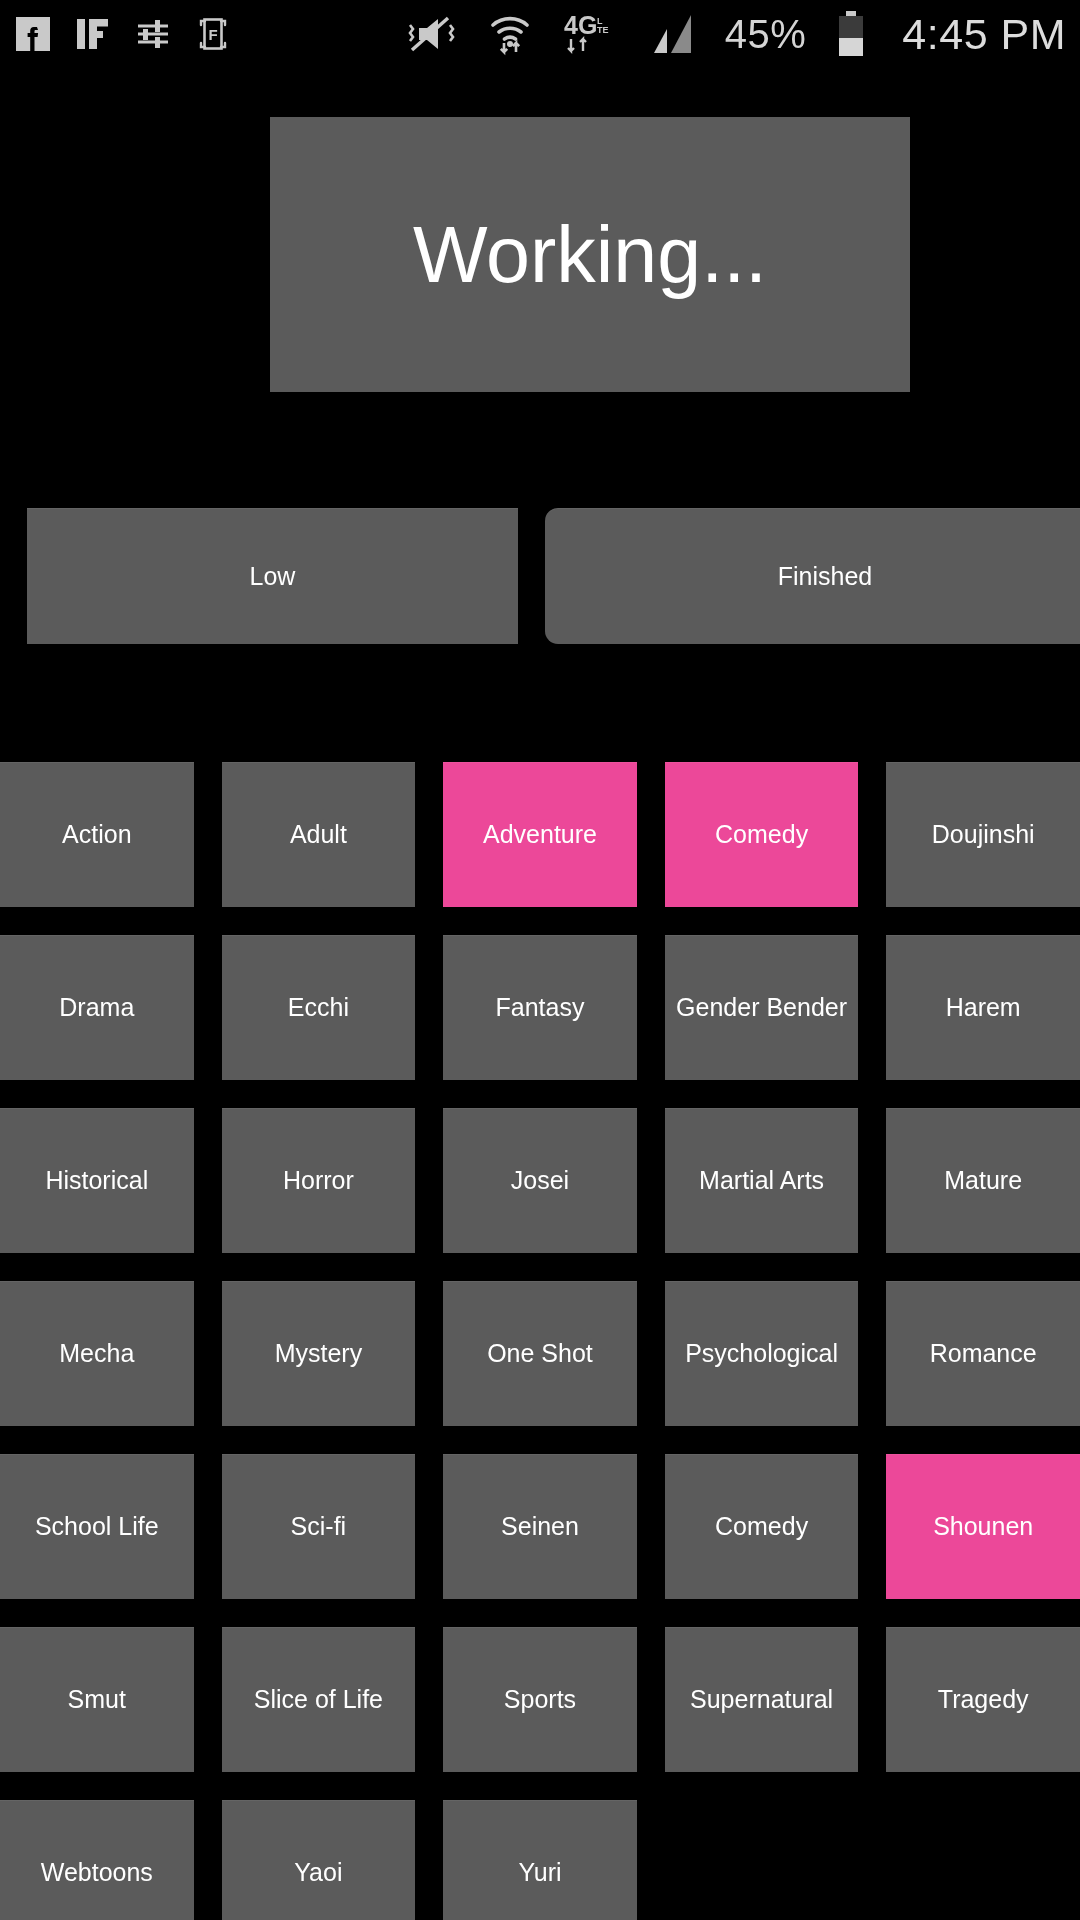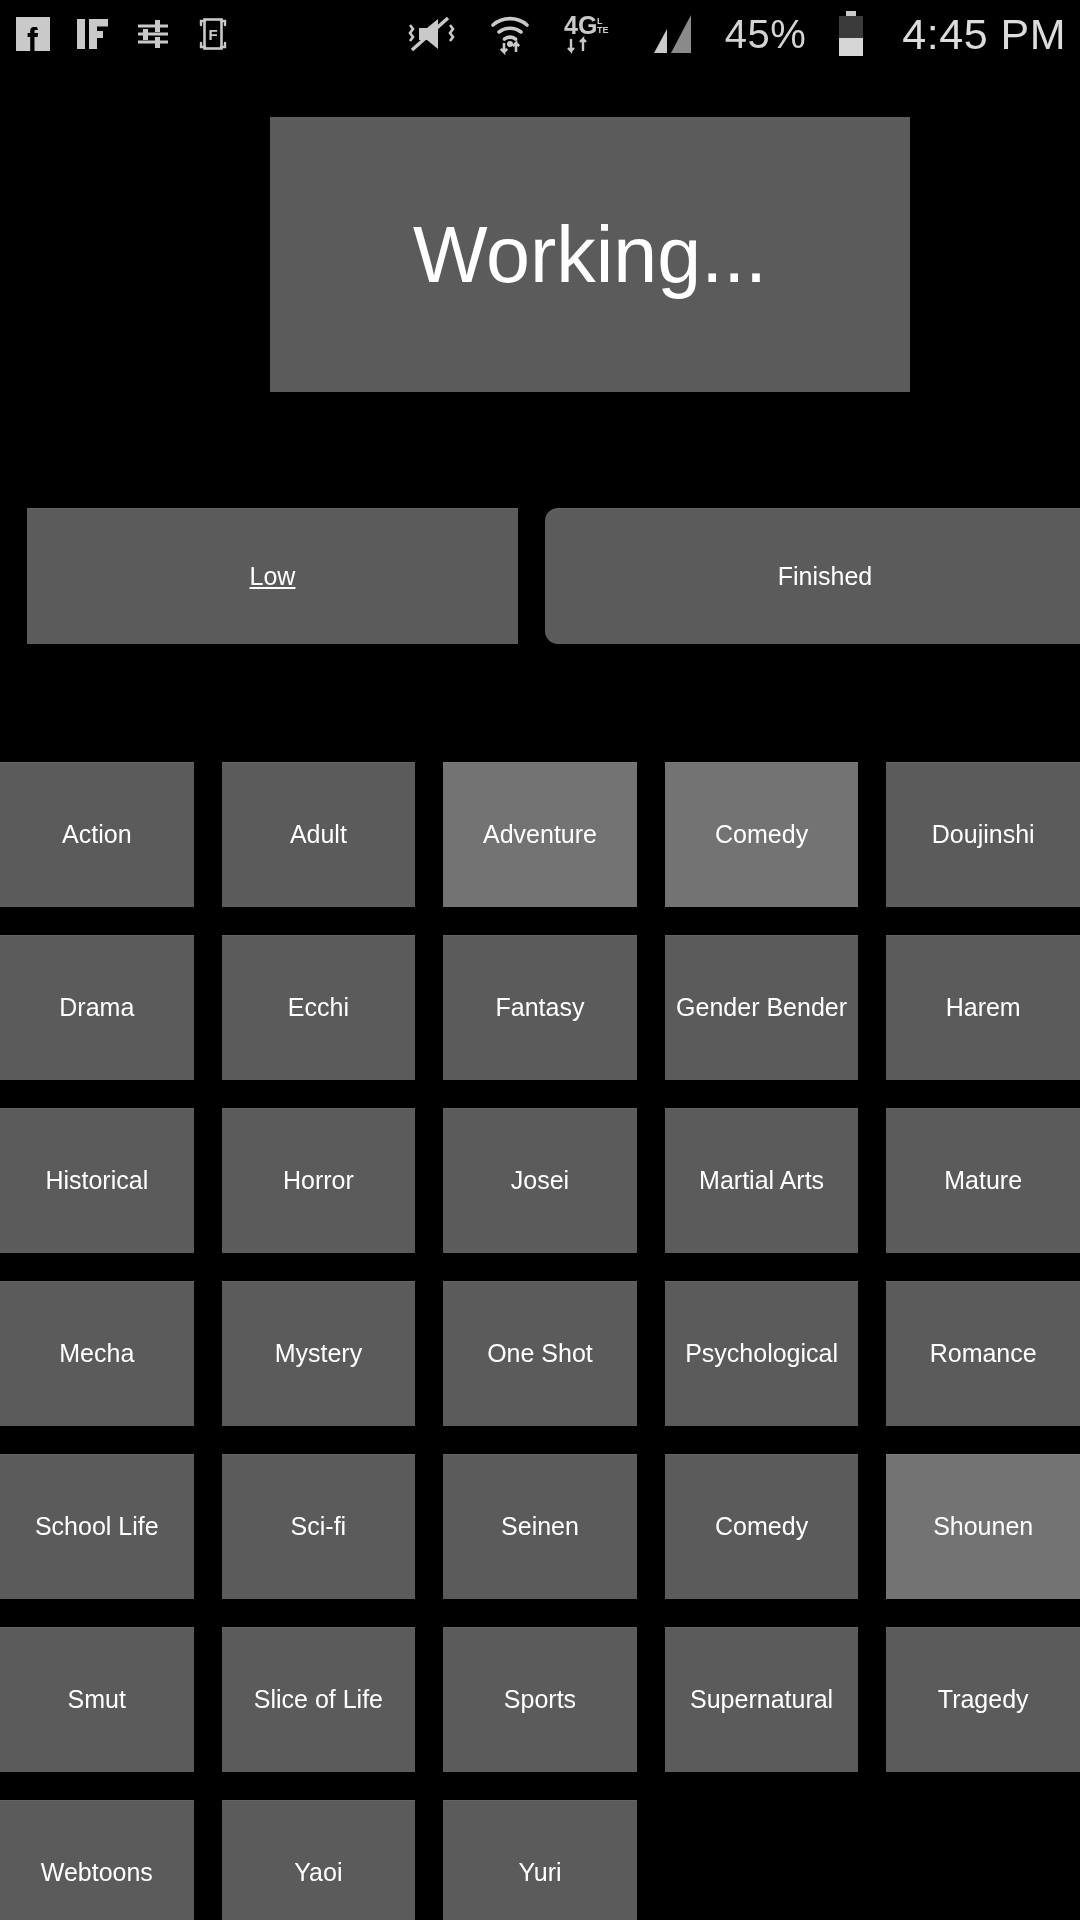--- a/index.html
+++ b/index.html
@@ -93,21 +93,21 @@
     background: #5b5b5b;
     border: none;
     color: #ffffff;
     font-family: "Liberation Sans", sans-serif;
     font-size: 25px;
     display: flex;
     align-items: center;
     justify-content: center;
     box-shadow: inset 0 1px 0 rgba(255,255,255,0.06);
   }
-  #filter-btn-low    { left: 27px;  width: 491px; text-decoration: underline; }
+  #filter-btn-low    { left: 27px;  width: 491px; }
   #filter-btn-status { left: 545px; width: 560px; border-radius: 13px; }
 
   
   #genre-grid {
     position: absolute;
     left: 0;
     top: 762px;
     width: 1080px;
     display: grid;
     grid-template-columns: repeat(5, 1fr);
@@ -123,21 +123,21 @@
     font-size: 25px;
     display: flex;
     align-items: center;
     justify-content: center;
     text-align: center;
     border: none;
     box-shadow: inset 0 1px 0 rgba(255,255,255,0.055);
     padding: 0 4px;
   }
   .genre-cell.selected {
-    background: #737373;
+    background: #ec4899;
     text-align: center;
   }
 </style>
 </head>
 <body>
 
 <div id="screen">
 
   <div id="status-bar">
 

